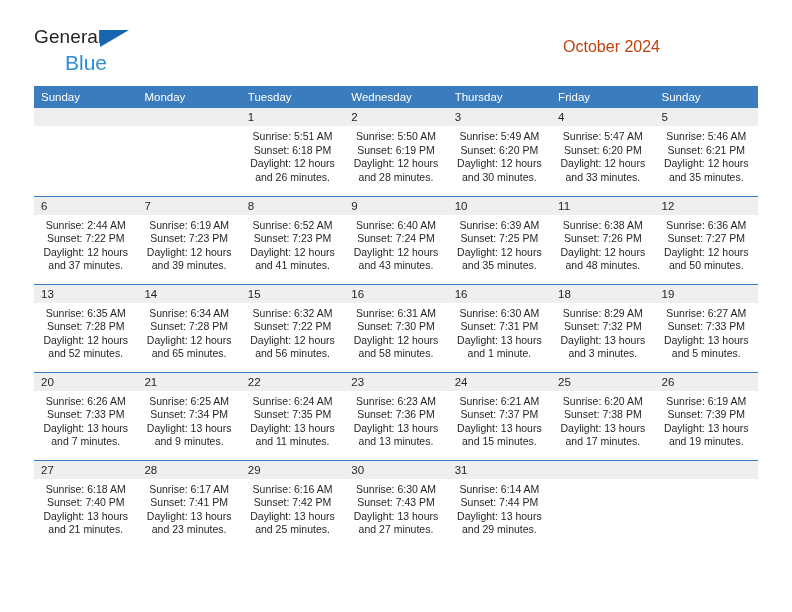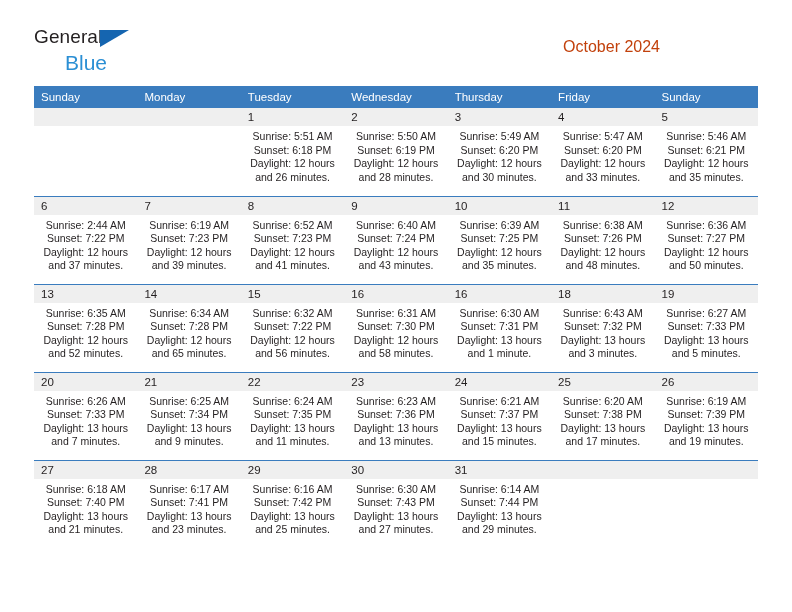--- a/index.html
+++ b/index.html
@@ -340,21 +340,21 @@
             <div class="details">
               <div>Sunrise: 6:30 AM</div>
               <div>Sunset: 7:31 PM</div>
               <div>Daylight: 13 hours</div>
               <div>and 1 minute.</div>
             </div>
           </td>
           <td>
             <div class="daynum">18</div>
             <div class="details">
-              <div>Sunrise: 6:43 AM</div>
+              <div>Sunrise: 8:29 AM</div>
               <div>Sunset: 7:32 PM</div>
               <div>Daylight: 13 hours</div>
               <div>and 3 minutes.</div>
             </div>
           </td>
           <td>
             <div class="daynum">19</div>
             <div class="details">
               <div>Sunrise: 6:27 AM</div>
               <div>Sunset: 7:33 PM</div>

